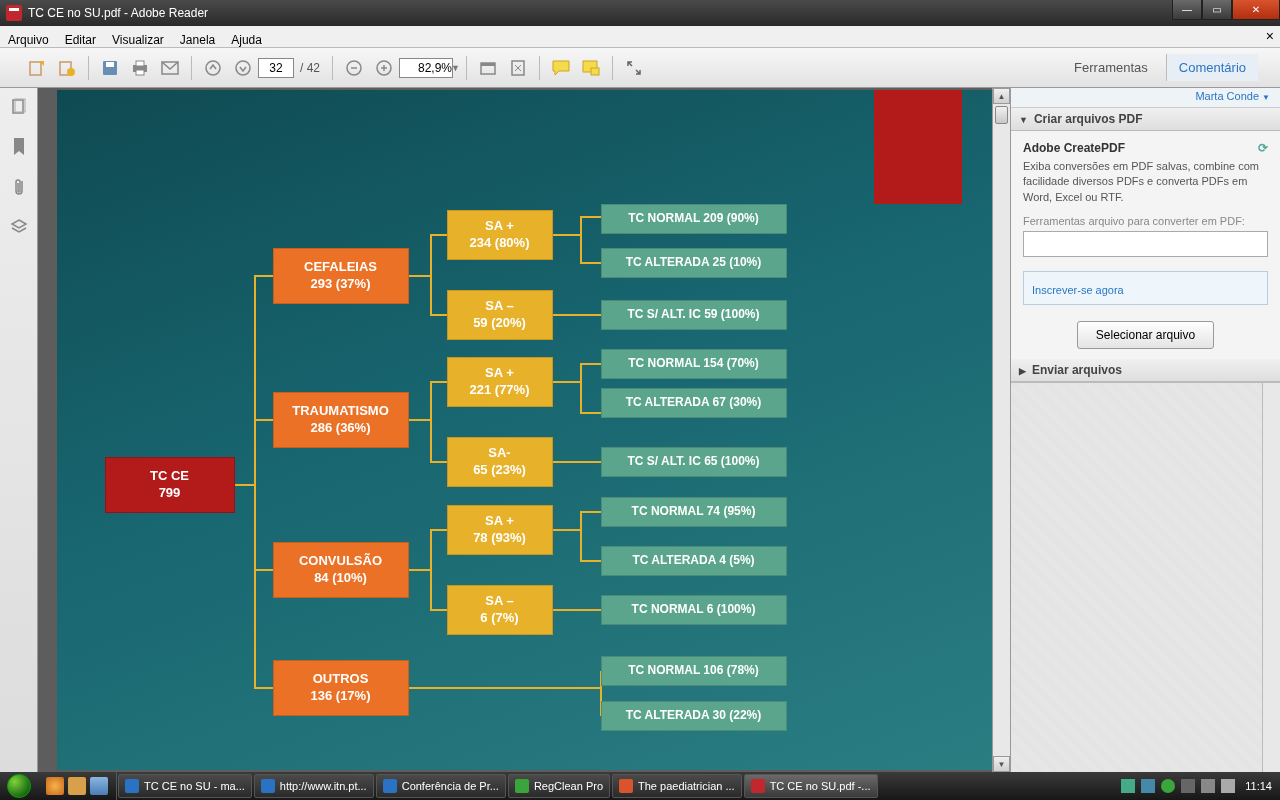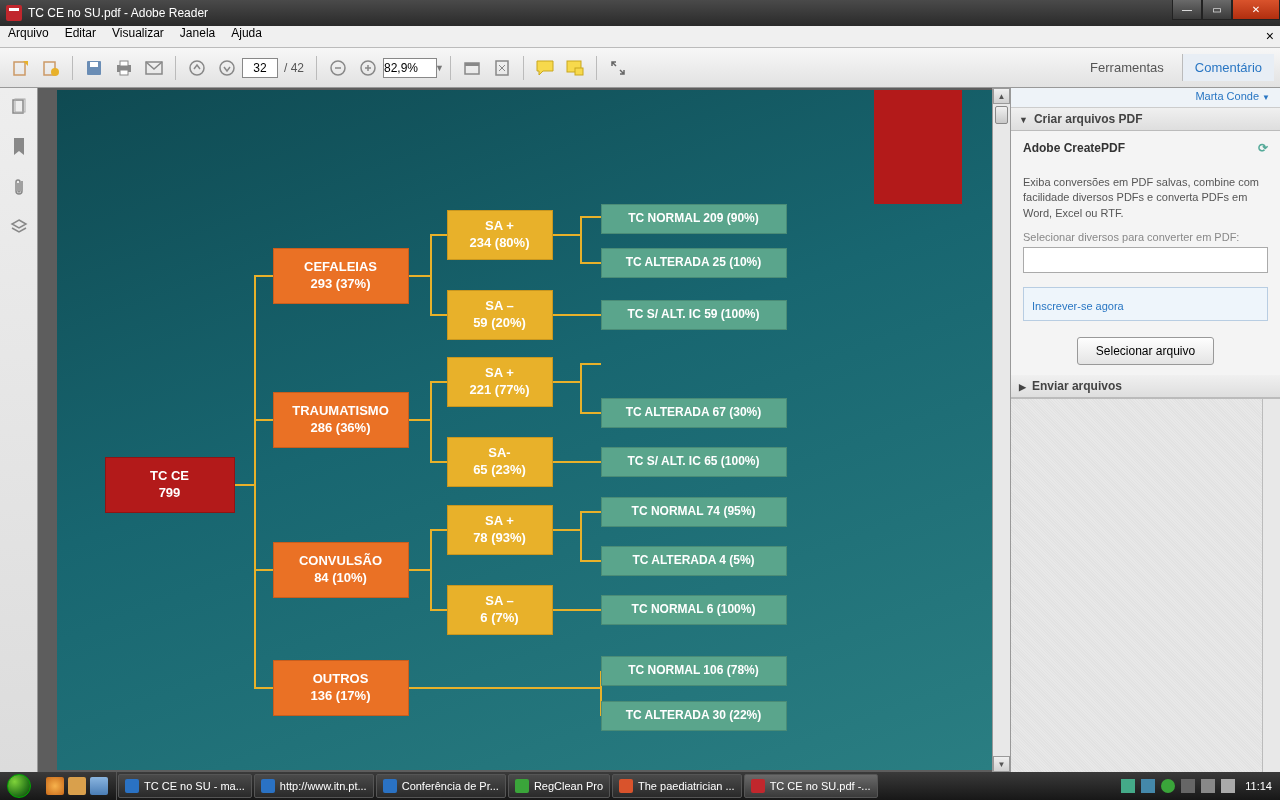--- a/index.html
+++ b/index.html
@@ -8,31 +8,31 @@
 
 .titlebar { height:26px; background:linear-gradient(#4a4a4a,#2a2a2a); display:flex; align-items:center; color:#fff; font-size:12px; }
 .titlebar .app-icon { width:16px; height:16px; margin:0 6px; background:#c1272d; border-radius:2px; position:relative; }
 .titlebar .app-icon::after { content:""; position:absolute; inset:3px; background:#fff; clip-path:polygon(0 0,100% 0,100% 30%,0 30%); }
 .titlebar .title { flex:1; }
 .win-btns { display:flex; height:100%; }
 .win-btn { width:30px; height:20px; margin-top:0; display:flex; align-items:center; justify-content:center; background:linear-gradient(#6a6a6a,#3a3a3a); border:1px solid #222; border-top:none; font-size:10px; color:#fff; cursor:pointer; }
 .win-btn.close { width:48px; background:linear-gradient(#d9532c,#b12e0f); }
 
 
-.menubar { height:22px; background:#f0f0f0; border-bottom:1px solid #bbb; display:flex; align-items:flex-start; font-size:12px; position:relative; }
+.menubar { height:22px; background:#f0f0f0; border-bottom:1px solid #bbb; display:flex; align-items:flex-end; font-size:12px; position:relative; }
 .menubar .menu-item { padding:0 8px; cursor:pointer; }
 .menubar .x-btn { position:absolute; right:6px; top:2px; font-size:14px; cursor:pointer; }
 
 
-.toolbar { height:40px; background:linear-gradient(#f7f7f7,#e2e2e2); border-bottom:1px solid #999; display:flex; align-items:center; padding:0 6px; font-size:12px; }
+.toolbar { height:40px; background:linear-gradient(#f7f7f7,#e2e2e2); border-bottom:1px solid #999; display:flex; align-items:center; padding:0 22px; font-size:12px; }
 .tb-btn { width:26px; height:26px; margin:0 2px; display:flex; align-items:center; justify-content:center; border:1px solid transparent; border-radius:3px; cursor:pointer; color:#555; }
 .tb-sep { width:1px; height:24px; background:#bbb; margin:0 6px; }
 .page-input { width:36px; height:20px; text-align:center; border:1px solid #888; font-size:12px; }
 .page-total { margin:18px 6px; color:#555; }
-.zoom-input { width:54px; height:20px; text-align:left; border:1px solid #888; font-size:12px; }
+.zoom-input { width:54px; height:20px; text-align:right; border:1px solid #888; font-size:12px; }
 .toolbar-right { margin-left:auto; display:flex; align-items:center; gap:6px; }
 .toolbar-link { font-size:13px; color:#555; padding:6px 12px; cursor:pointer; }
 .toolbar-link.active { color:#2976c3; background:#e8eef5; border-left:1px solid #bbb; }
 
 
 .main { display:flex; height:684px; }
 .nav-pane { width:38px; background:linear-gradient(#eeeeee,#dcdcdc); border-right:1px solid #999; display:flex; flex-direction:column; align-items:center; padding-top:8px; gap:18px; }
 .nav-icon { width:22px; height:22px; color:#888; cursor:pointer; display:flex; align-items:center; justify-content:center; }
 
 .doc-wrap { flex:1; background:#5d5d5d; position:relative; overflow:hidden; display:flex; justify-content:center; }
@@ -54,21 +54,21 @@
 
 svg.connectors { position:absolute; inset:0; width:100%; height:100%; }
 svg.connectors path { stroke:#e8b12a; stroke-width:2; fill:none; }
 
 
 .sidebar { width:270px; background:#f4f4f4; border-left:1px solid #999; display:flex; flex-direction:column; font-size:12px; }
 .sb-user { height:20px; background:#eef3f8; border-bottom:1px solid #ccc; text-align:right; padding:2px 10px; color:#2976c3; font-size:11px; }
 .sb-header { background:linear-gradient(#f0f0f0,#dedede); border-bottom:1px solid #bbb; padding:4px 8px; font-weight:bold; color:#444; cursor:pointer; }
 .sb-header .tri { display:inline-block; margin-right:6px; font-size:9px; }
 .sb-body { padding:10px 12px; color:#555; }
-.sb-body .h { font-weight:bold; color:#333; margin-bottom:20px; display:flex; justify-content:space-between; align-items:center; }
+.sb-body .h { font-weight:bold; color:#333; margin-bottom:4px; display:flex; justify-content:space-between; align-items:center; }
 .sb-body .desc { font-size:11px; line-height:1.4; margin-bottom:10px; }
 .sb-body .lbl { font-size:11px; color:#888; margin-bottom:4px; }
 .sb-input { width:100%; height:26px; border:1px solid #aaa; background:#fff; padding:0 4px; }
 .sb-promo { margin-top:14px; border:1px solid #b8cde2; background:#eef5fb; padding:8px; font-size:11px; color:#555; }
 .sb-promo a { color:#2976c3; display:block; margin-top:4px; cursor:pointer; }
 .sb-btn { display:block; margin:16px auto 0; padding:6px 18px; background:linear-gradient(#fefefe,#e4e4e4); border:1px solid #999; border-radius:3px; font-size:12px; cursor:pointer; }
 .sb-fill { flex:1; background:repeating-linear-gradient(45deg,#e8e8e8,#e8e8e8 1px,#e2e2e2 1px,#e2e2e2 2px); border-top:1px solid #bbb; position:relative; }
 .sb-scroll { position:absolute; right:0; top:0; width:18px; height:100%; background:#e8e8e8; border-left:1px solid #bbb; }
 
 
@@ -315,21 +315,24 @@
 
       <div class="node green" style="left:544px;top:114px;width:186px;height:30px">
           <span>TC NORMAL 209 (90%)</span>
         </div>
       <div class="node green" style="left:544px;top:158px;width:186px;height:30px">
           <span>TC ALTERADA 25 (10%)</span>
         </div>
       <div class="node green" style="left:544px;top:210px;width:186px;height:30px">
           <span>TC S/ ALT. IC 59 (100%)</span>
         </div>
-      <div class="node green" style="left:544px;top:308px;width:186px;height:30px">
+      <div class="node green" style="left:544px;top:259px;width:186px;height:30px">
+          <span>TC NORMAL 154 (70%)</span>
+        </div>
+      <div class="node green" style="left:544px;top:298px;width:186px;height:30px">
           <span>TC ALTERADA 67 (30%)</span>
         </div>
       <div class="node green" style="left:544px;top:357px;width:186px;height:30px">
           <span>TC S/ ALT. IC 65 (100%)</span>
         </div>
       <div class="node green" style="left:544px;top:407px;width:186px;height:30px">
           <span>TC NORMAL 74 (95%)</span>
         </div>
       <div class="node green" style="left:544px;top:456px;width:186px;height:30px">
           <span>TC ALTERADA 4 (5%)</span>
@@ -353,21 +356,21 @@
 
   <div class="sidebar">
     <div class="sb-user"><span>Marta Conde</span> <span style="font-size:8px">▼</span></div>
     <div class="sb-header"><span class="tri">▼</span><span>Criar arquivos PDF</span></div>
     <div class="sb-body">
       <div class="h">
         <span>Adobe CreatePDF</span>
         <span style="color:#5a9;">⟳</span>
       </div>
       <div class="desc">Exiba conversões em PDF salvas, combine com facilidade diversos PDFs e converta PDFs em Word, Excel ou RTF.</div>
-      <div class="lbl">Selecionar diversos para converter em PDF:</div>
+      <div class="lbl">Ferramentas arquivo para converter em PDF:</div>
       <input class="sb-input" style="">
       <div class="sb-promo">
         <a>Inscrever-se agora</a>
       </div>
       <button class="sb-btn">Selecionar arquivo</button>
     </div>
     <div class="sb-header"><span class="tri">▶</span><span>Enviar arquivos</span></div>
     <div class="sb-fill">
       <div class="sb-scroll"></div>
     </div>

